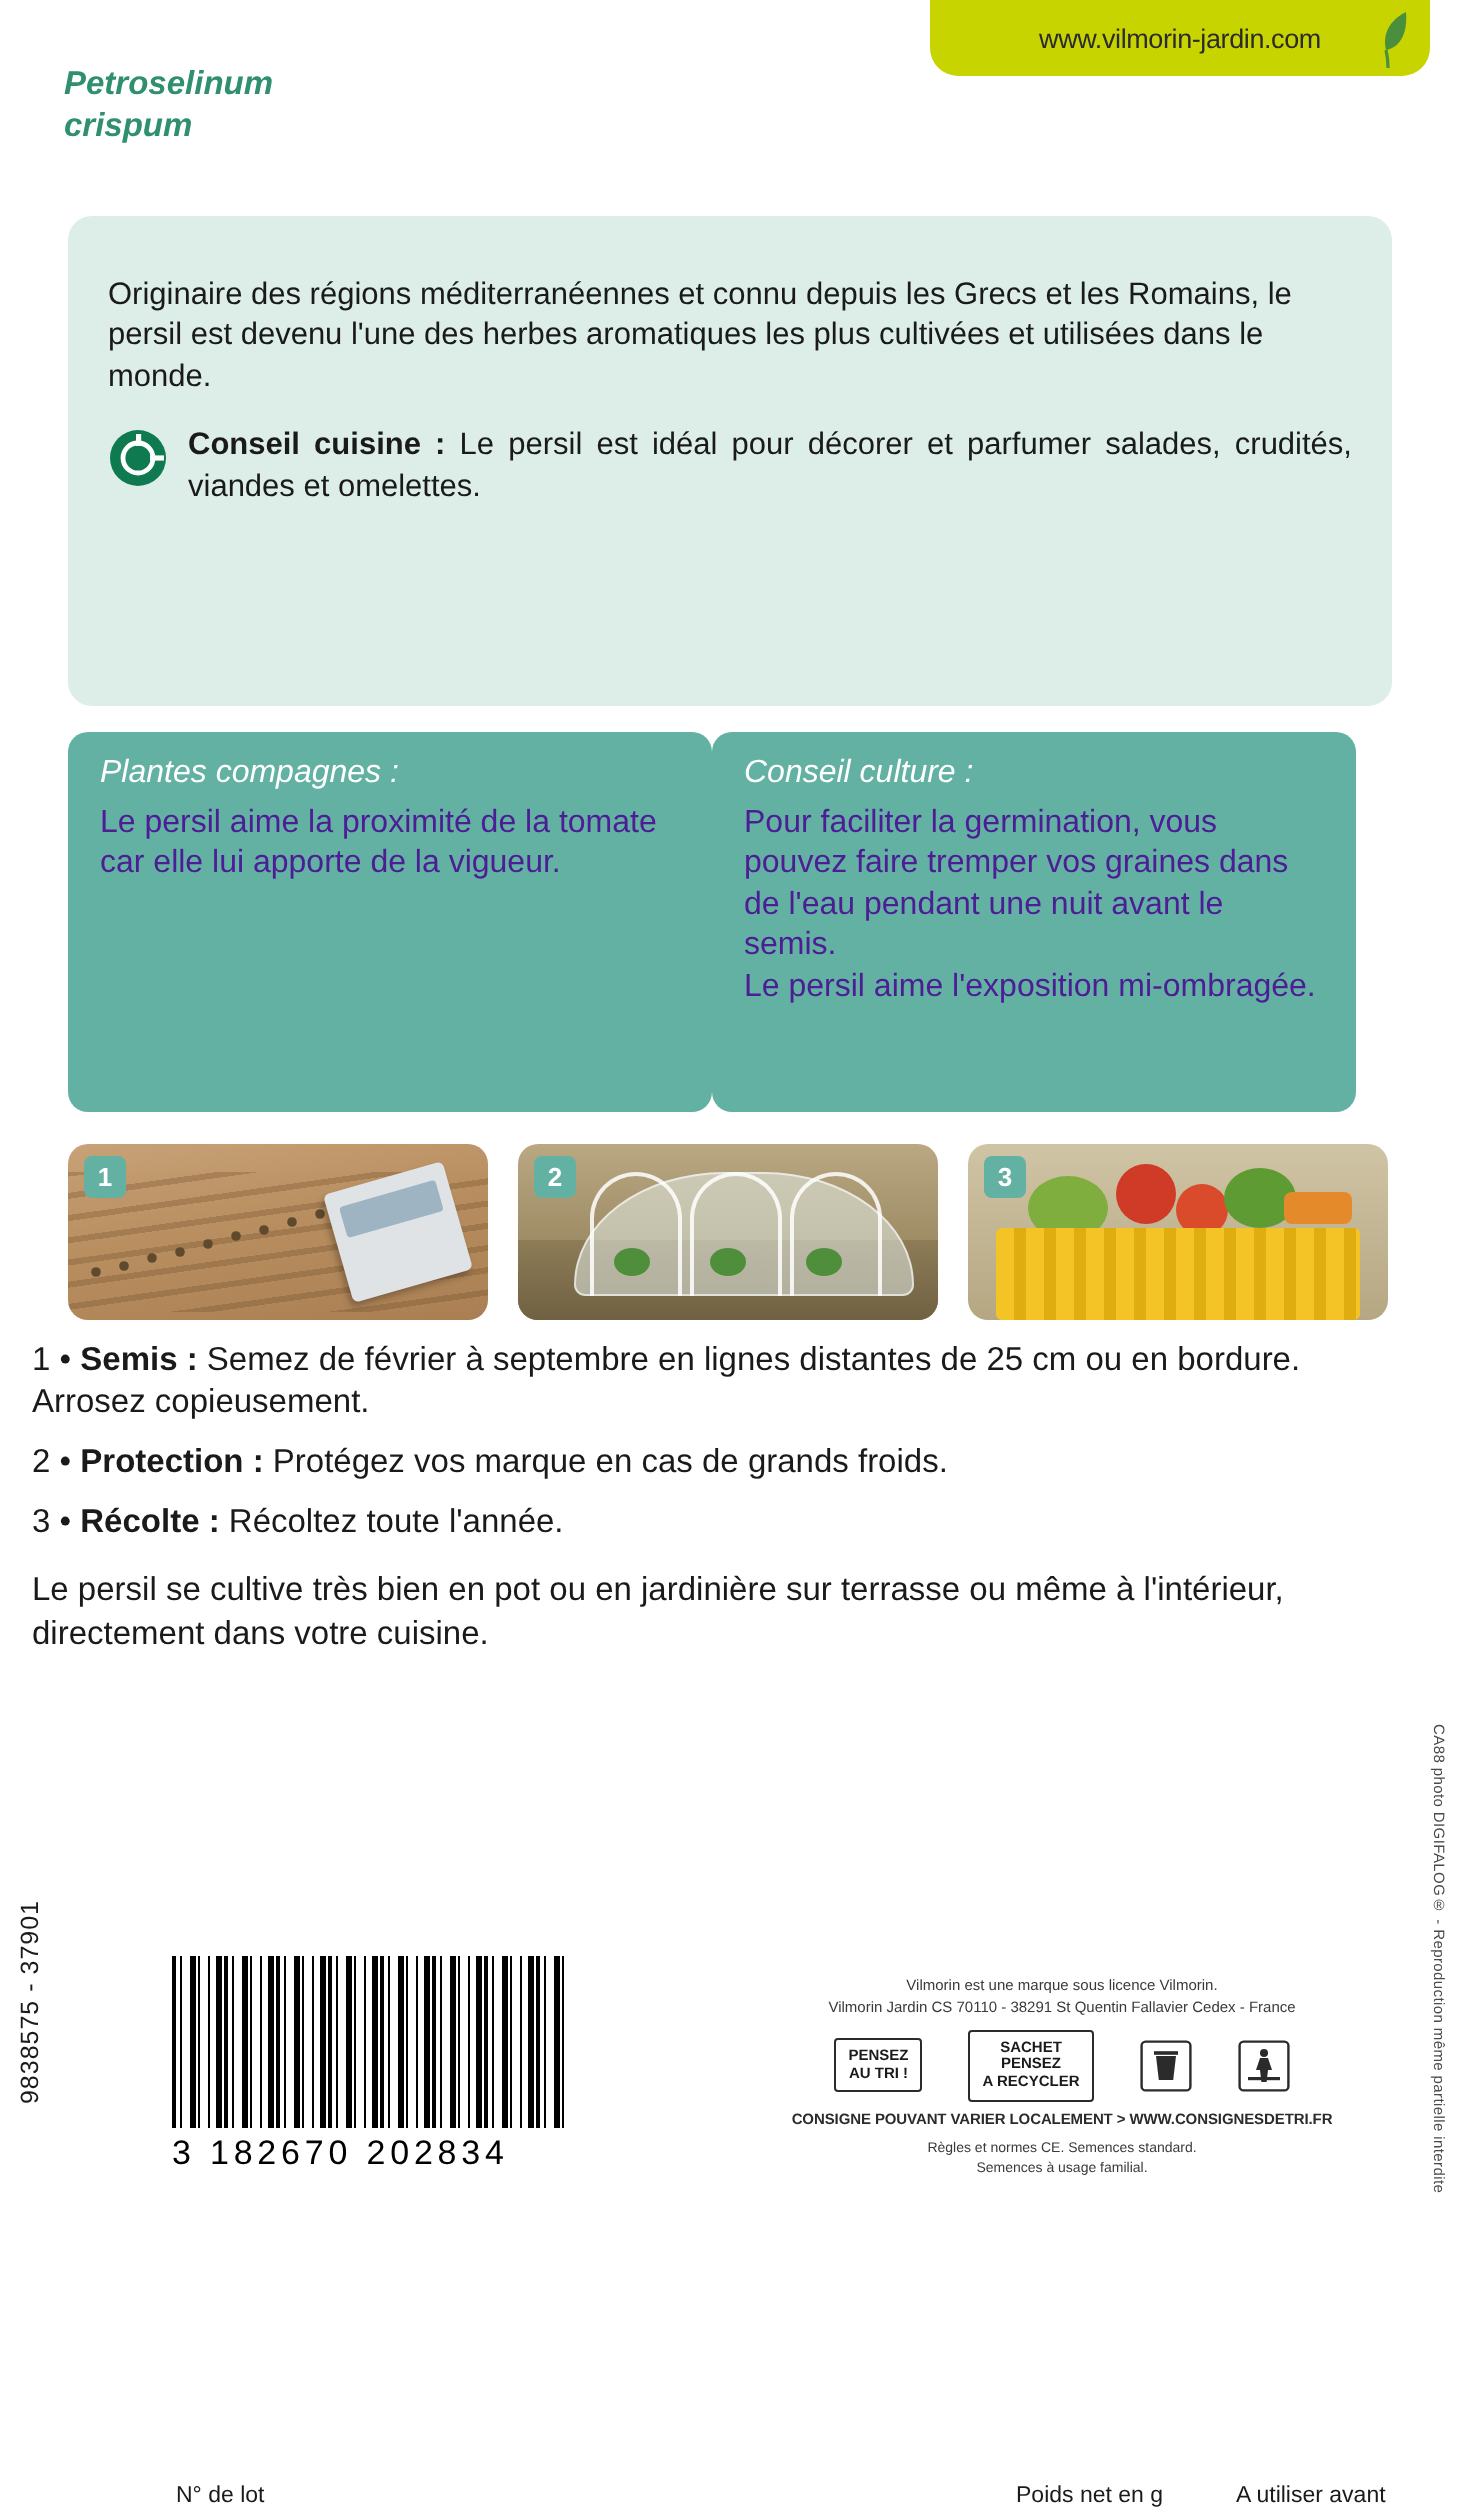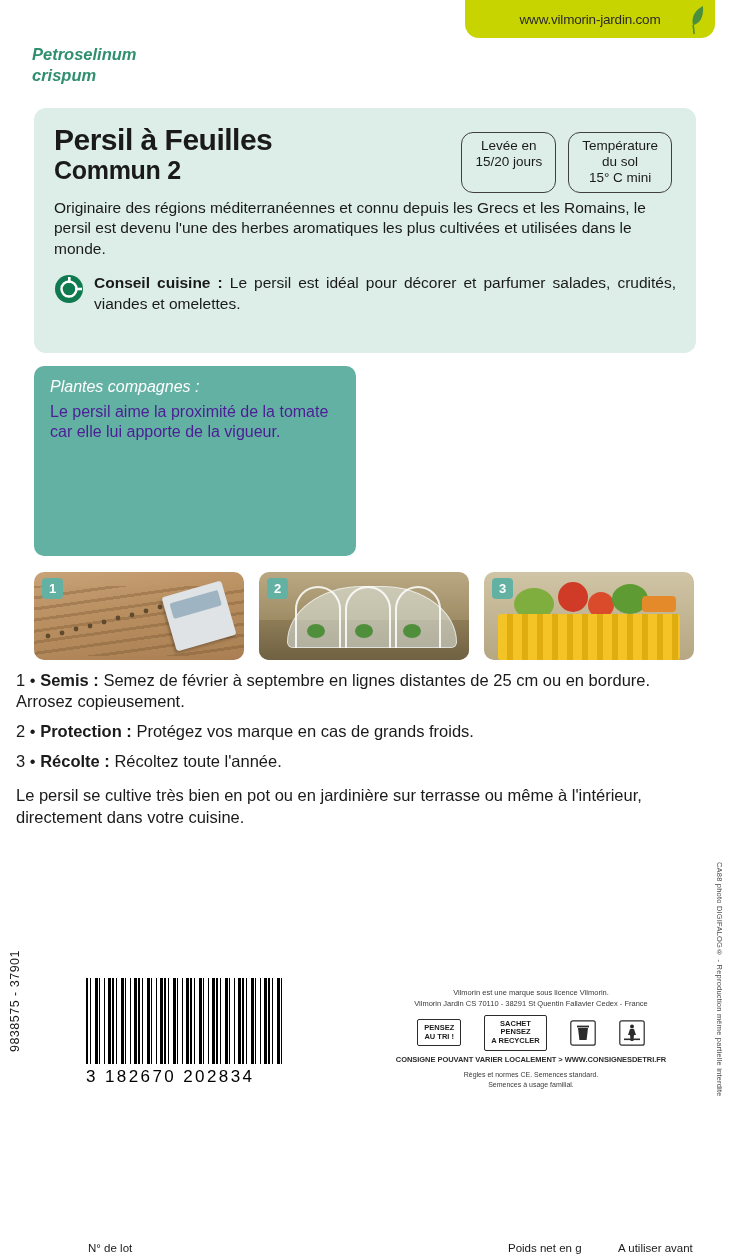--- a/index.html
+++ b/index.html
@@ -44,21 +44,20 @@
 
   .latin-name {
     position: absolute;
     top: 32px;
     left: 32px;
     font-style: italic;
     font-size: 16.5px;
     line-height: 1.25;
     color: #2f8f6e;
     font-weight: 600;
-    margin-top: 12px;
   }
 
   
   .main-panel {
     position: absolute;
     top: 108px;
     left: 34px;
     width: 662px;
     height: 245px;
     background: #dceee7;
@@ -359,36 +358,20 @@
     <path d="M8 21 C9 25 9 28 9 30" stroke="#4a8f3c" stroke-width="1.6" fill="none"></path>
   </svg>
 </div>
 
 <div class="latin-name">
   <div>Petroselinum</div>
   <div>crispum</div>
 </div>
 
 <div class="main-panel">
-  <div class="title-block">
-    <div class="product-title">Persil à Feuilles</div>
-    <div class="product-title-2">Commun 2</div>
-
-    <div class="badges">
-      <div class="badge">
-        <div>Levée en</div>
-        <div>15/20 jours</div>
-      </div>
-      <div class="badge">
-        <div>Température</div>
-        <div>du sol</div>
-        <div>15° C mini</div>
-      </div>
-    </div>
-  </div>
 
   <div class="description">Originaire des régions méditerranéennes et connu depuis les Grecs et les Romains, le persil est devenu l'une des herbes aromatiques les plus cultivées et utilisées dans le monde.</div>
 
   <div class="tip-row">
     <svg class="tip-icon" viewBox="0 0 30 30">
       <circle cx="15" cy="15" r="14" fill="#0f7a4f"></circle>
       <circle cx="15" cy="15" r="7.5" fill="none" stroke="#ffffff" stroke-width="2.4"></circle>
       <rect x="14" y="3" width="2.6" height="6" fill="#ffffff"></rect>
       <rect x="21" y="13.7" width="7" height="2.6" fill="#ffffff"></rect>
     </svg>
@@ -396,20 +379,25 @@
       <b>Conseil cuisine :</b>
       <span>Le persil est idéal pour décorer et parfumer salades, crudités, viandes et omelettes.</span>
     </div>
   </div>
 </div>
 
 <div class="green-boxes">
   <div class="green-box left">
     <div class="gb-title">Plantes compagnes :</div>
     <div class="gb-body">Le persil aime la proximité de la tomate car elle lui apporte de la vigueur.</div>
+  </div>
+  <div class="green-box right">
+    <div class="gb-title">Conseil culture :</div>
+    <div class="gb-body" style="white-space:pre-line">Pour faciliter la germination, vous pouvez faire tremper vos graines dans de l'eau pendant une nuit avant le semis.
+Le persil aime l'exposition mi-ombragée.</div>
   </div>
 </div>
 
 <div class="steps">
   <div class="step-img s1">
     <div class="step-num">1</div>
     <div class="furrow"></div>
     <svg class="seeds" viewBox="0 0 150 48">
       <g fill="#5f4a2e">
         <circle cx="8" cy="40" r="2.4"></circle>

